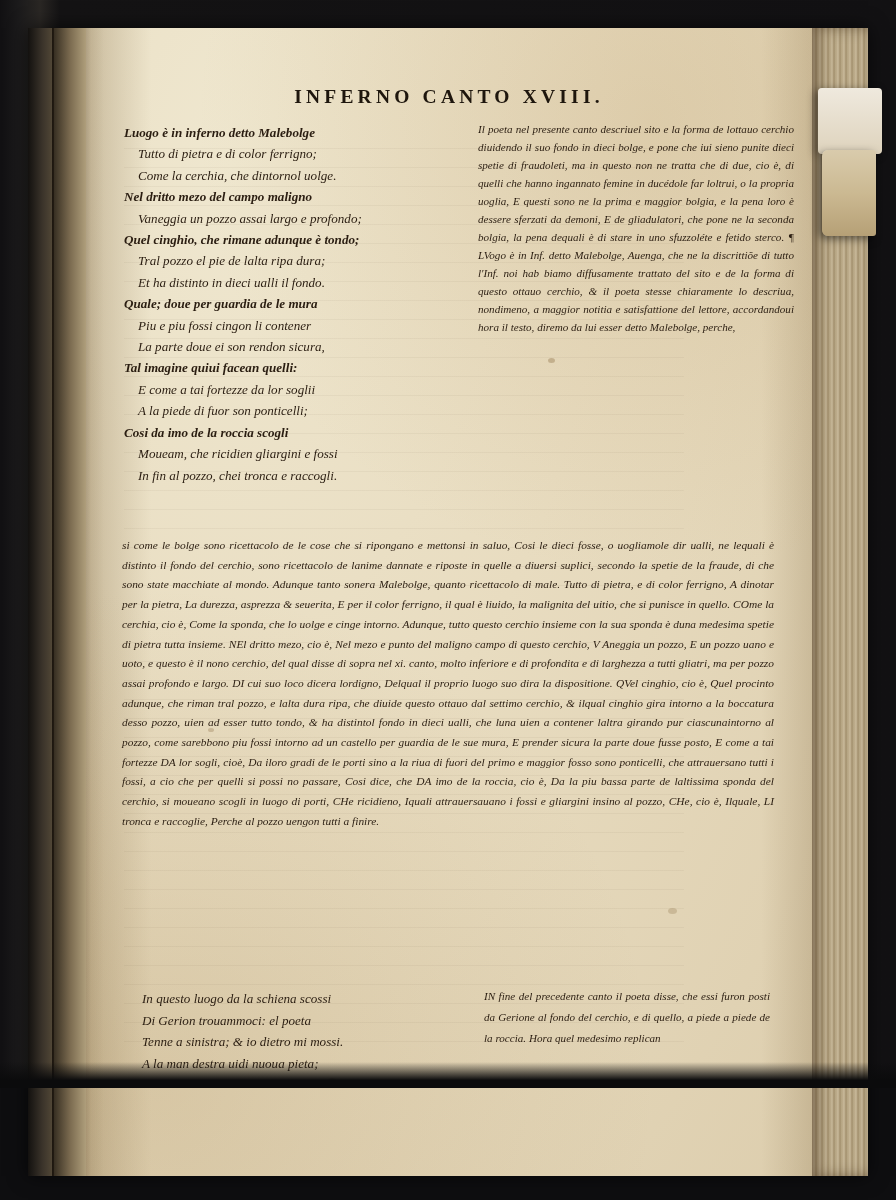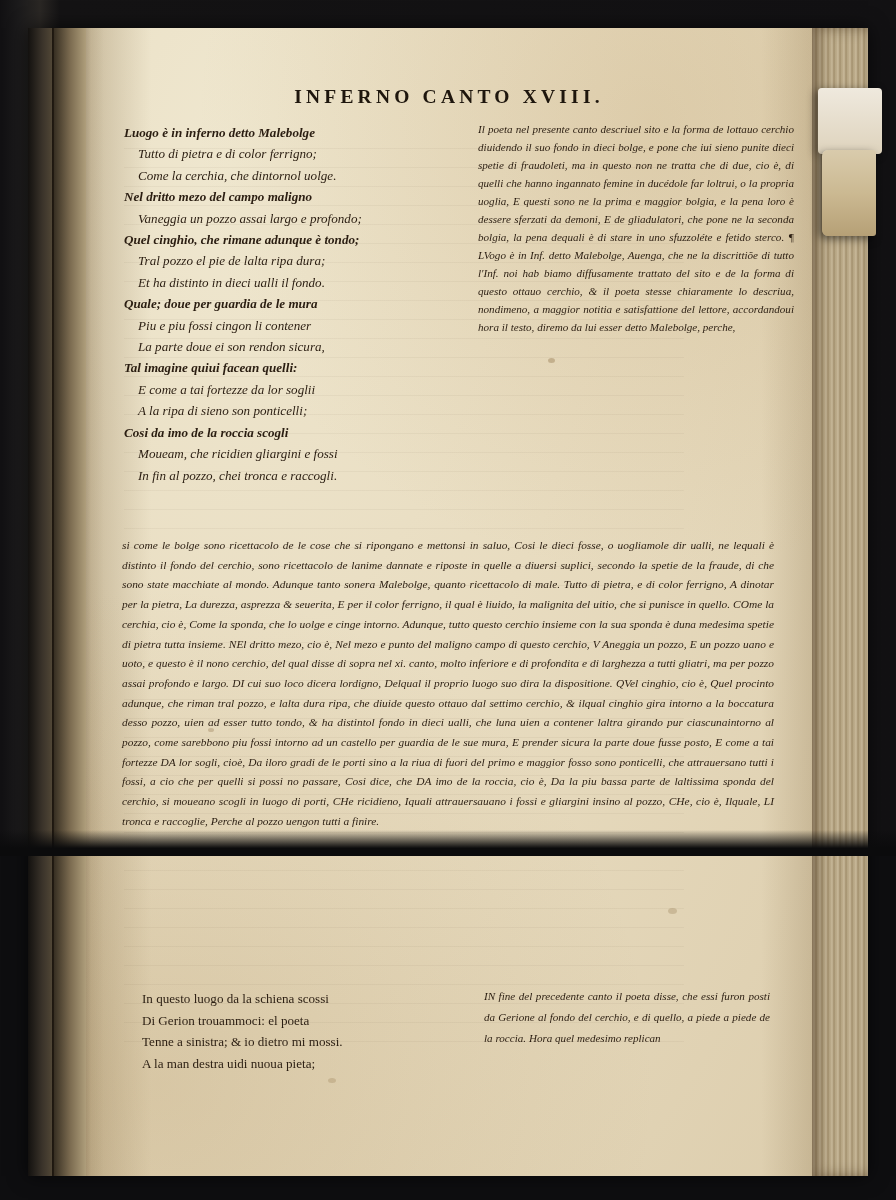--- a/index.html
+++ b/index.html
@@ -9,21 +9,21 @@
   }
   body {
     width: 896px;
     height: 1200px;
     overflow: hidden;
     font-family: "Liberation Serif", serif;
   }
   #page {
     position: relative;
     width: 896px;
-    height: 856px;
+    height: 1088px;
     background: #1a1a1c;
     border-radius: 20px;
   }
 
   
   .photo-bg {
     position: absolute;
     inset: 0;
     background:
       linear-gradient(90deg, #111012 0px, #1b1a1b 18px, #2a2724 40px, #141314 60px, #121113 100%);
@@ -198,20 +198,21 @@
     text-align: justify;
   }
 
   
   .verse2 {
     left: 56px;
     top: 960px;
     width: 300px;
     font-size: 13.1px;
     line-height: 21.6px;
+    font-style: italic;
   }
   .gloss2 {
     left: 398px;
     top: 958px;
     width: 286px;
     font-size: 11.1px;
     line-height: 21px;
     font-style: italic;
     text-align: justify;
   }
@@ -262,21 +263,21 @@
           <div class="ln ind0">Nel dritto mezo del campo maligno</div>
           <div class="ln ind1">Vaneggia un pozzo assai largo e profondo;</div>
           <div class="ln ind0">Quel cinghio, che rimane adunque è tondo;</div>
           <div class="ln ind1">Tral pozzo el pie de lalta ripa dura;</div>
           <div class="ln ind1">Et ha distinto in dieci ualli il fondo.</div>
           <div class="ln ind0">Quale; doue per guardia de le mura</div>
           <div class="ln ind1">Piu e piu fossi cingon li contener</div>
           <div class="ln ind1">La parte doue ei son rendon sicura,</div>
           <div class="ln ind0">Tal imagine quiui facean quelli:</div>
           <div class="ln ind1">E come a tai fortezze da lor soglii</div>
-          <div class="ln ind1">A la ripa di sieno son ponticelli;</div>
+          <div class="ln ind1">A la piede di fuor son ponticelli;</div>
           <div class="ln ind0">Cosi da imo de la roccia scogli</div>
           <div class="ln ind1">Moueam, che ricidien gliargini e fossi</div>
           <div class="ln ind1">In fin al pozzo, chei tronca e raccogli.</div>
         </div>
 
       <div class="col gloss">Il poeta nel presente canto descriuel sito e la forma de lottauo cerchio diuidendo il suo fondo in dieci bolge, e pone che iui sieno punite dieci spetie di fraudoleti, ma in questo non ne tratta che di due, cio è, di quelli che hanno ingannato femine in ducédole far loltrui, o la propria uoglia, E questi sono ne la prima e maggior bolgia, e la pena loro è dessere sferzati da demoni, E de gliadulatori, che pone ne la seconda bolgia, la pena dequali è di stare in uno sfuzzoléte e fetido sterco. ¶ LVogo è in Inf. detto Malebolge, Auenga, che ne la discrittiõe di tutto l'Inf. noi hab biamo diffusamente trattato del sito e de la forma di questo ottauo cerchio, &amp; il poeta stesse chiaramente lo descriua, nondimeno, a maggior notitia e satisfattione del lettore, accordandoui hora il testo, diremo da lui esser detto Malebolge, perche,</div>
 
       <div class="col wide">si come le bolge sono ricettacolo de le cose che si ripongano e mettonsi in saluo, Cosi le dieci fosse, o uogliamole dir ualli, ne lequali è distinto il fondo del cerchio, sono ricettacolo de lanime dannate e riposte in quelle a diuersi suplici, secondo la spetie de la fraude, di che sono state macchiate al mondo. Adunque tanto sonera Malebolge, quanto ricettacolo di male. Tutto di pietra, e di color ferrigno, A dinotar per la pietra, La durezza, asprezza &amp; seuerita, E per il color ferrigno, il qual è liuido, la malignita del uitio, che si punisce in quello. COme la cerchia, cio è, Come la sponda, che lo uolge e cinge intorno. Adunque, tutto questo cerchio insieme con la sua sponda è duna medesima spetie di pietra tutta insieme. NEl dritto mezo, cio è, Nel mezo e punto del maligno campo di questo cerchio, V Aneggia un pozzo, E un pozzo uano e uoto, e questo è il nono cerchio, del qual disse di sopra nel xi. canto, molto inferiore e di profondita e di larghezza a tutti gliatri, ma per pozzo assai profondo e largo. DI cui suo loco dicera lordigno, Delqual il proprio luogo suo dira la dispositione. QVel cinghio, cio è, Quel procinto adunque, che riman tral pozzo, e lalta dura ripa, che diuide questo ottauo dal settimo cerchio, &amp; ilqual cinghio gira intorno a la boccatura desso pozzo, uien ad esser tutto tondo, &amp; ha distintol fondo in dieci ualli, che luna uien a contener laltra girando pur ciascunaintorno al pozzo, come sarebbono piu fossi intorno ad un castello per guardia de le sue mura, E prender sicura la parte doue fusse posto, E come a tai fortezze DA lor sogli, cioè, Da iloro gradi de le porti sino a la riua di fuori del primo e maggior fosso sono ponticelli, che attrauersano tutti i fossi, a cio che per quelli si possi no passare, Cosi dice, che DA imo de la roccia, cio è, Da la piu bassa parte de laltissima sponda del cerchio, si moueano scogli in luogo di porti, CHe ricidieno, Iquali attrauersauano i fossi e gliargini insino al pozzo, CHe, cio è, Ilquale, LI tronca e raccoglie, Perche al pozzo uengon tutti a finire.</div>
 
       <div class="col verse2" id="verse-lower">

